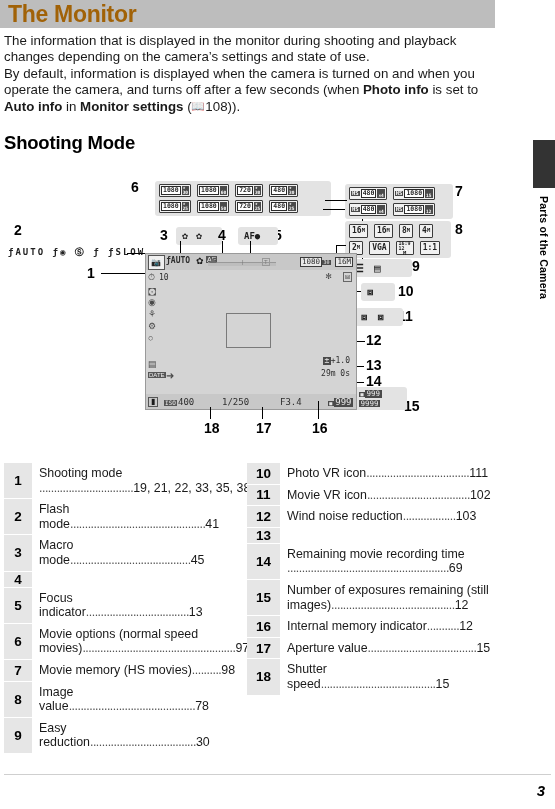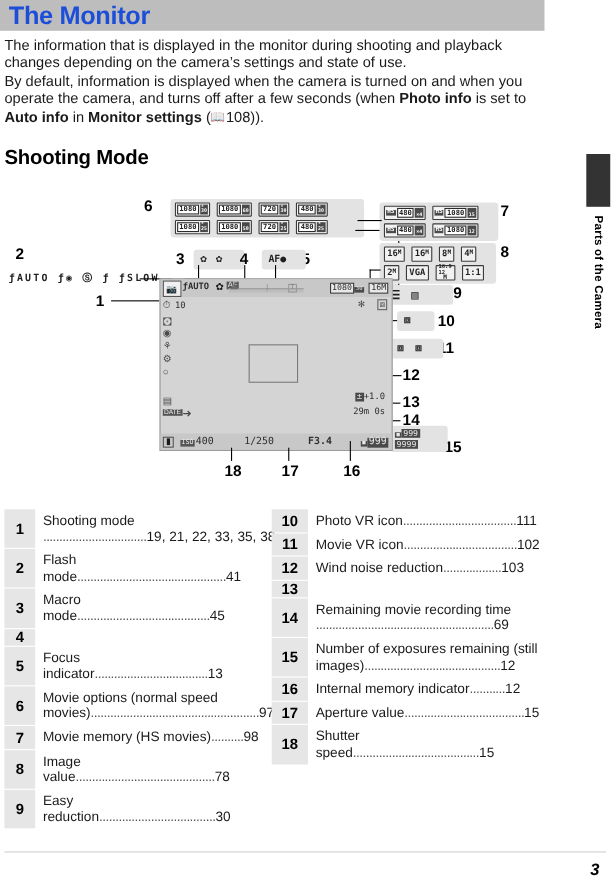--- a/index.html
+++ b/index.html
@@ -25,21 +25,21 @@
     height: 28px;
     background: #bdbdbd;
   }
   #page-title {
     position: absolute;
     left: 8px;
     top: 1px;
     font-size: 23px;
     font-weight: bold;
     letter-spacing: -0.3px;
-    color: #1d4ed8;
+    color: #a16207;
     line-height: 27px;
   }
 
   
   #intro {
     position: absolute;
     left: 4px;
     top: 33px;
     width: 490px;
     font-size: 13.3px;
@@ -529,21 +529,21 @@
     <span class="lcd" style="position:absolute; right:6px; top:103px; font-size:8px;">
       <span class="lcd-inv">±</span><span>+1.0</span>
     </span>
     <span class="lcd" style="position:absolute; right:6px; top:116px; font-size:8px;">29m 0s</span>
 
     <div style="position:absolute; left:0; bottom:0; width:100%; height:15px; background:#c8c8c8;"></div>
     <span style="position:absolute; left:2px; bottom:2px; font-size:8px; border:1px solid #555; line-height:8px; padding:0 2px;">▮</span>
     <span class="lcd" style="position:absolute; left:18px; bottom:3px; font-size:6px; background:#555; color:#eee; padding:0 1px;">ISO</span>
     <span class="lcd" style="position:absolute; left:32px; bottom:2px; font-size:9px;">400</span>
     <span class="lcd" style="position:absolute; left:76px; bottom:2px; font-size:9px;">1/250</span>
-    <span class="lcd" style="position:absolute; left:134px; bottom:2px; font-size:9px;font-weight:bold;">F3.4</span>
+    <span class="lcd" style="position:absolute; left:134px; bottom:2px; font-size:9px;">F3.4</span>
     <span class="lcd" style="position:absolute; right:3px; bottom:2px; font-size:9px;">
       <span class="lcd-inv" style="font-size:5px">■</span><span class="lcd-inv">999</span>
     </span>
   </div>
 
   <div class="num" style="left:312px; top:246px;">16</div>
   <div class="line-v" style="left:318px; top:226px; height:18px;"></div>
 
   <div class="num" style="left:256px; top:246px;">17</div>
   <div class="line-v" style="left:262px; top:232px; height:12px;"></div>

